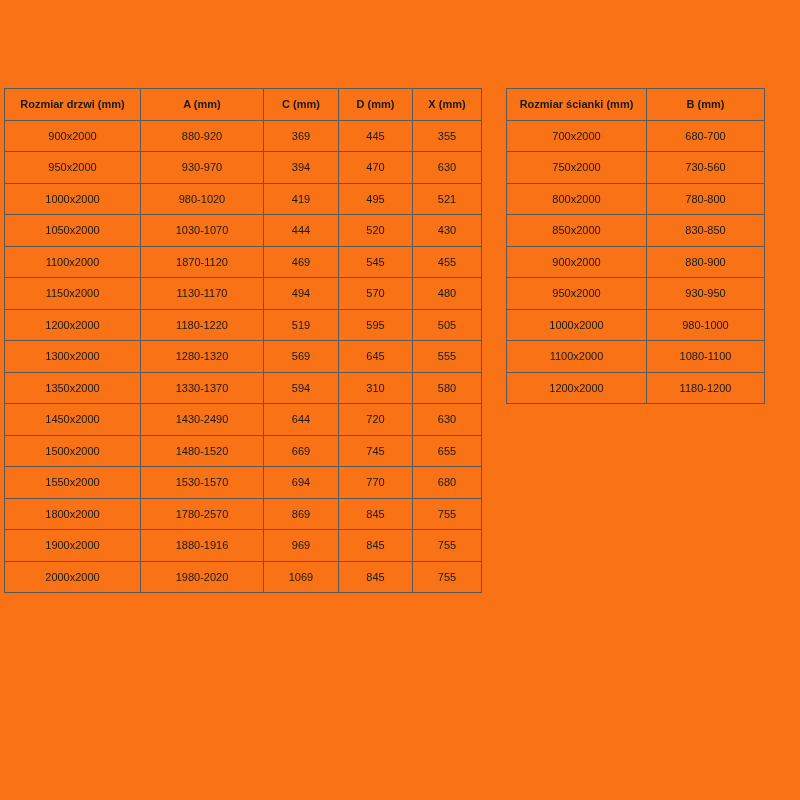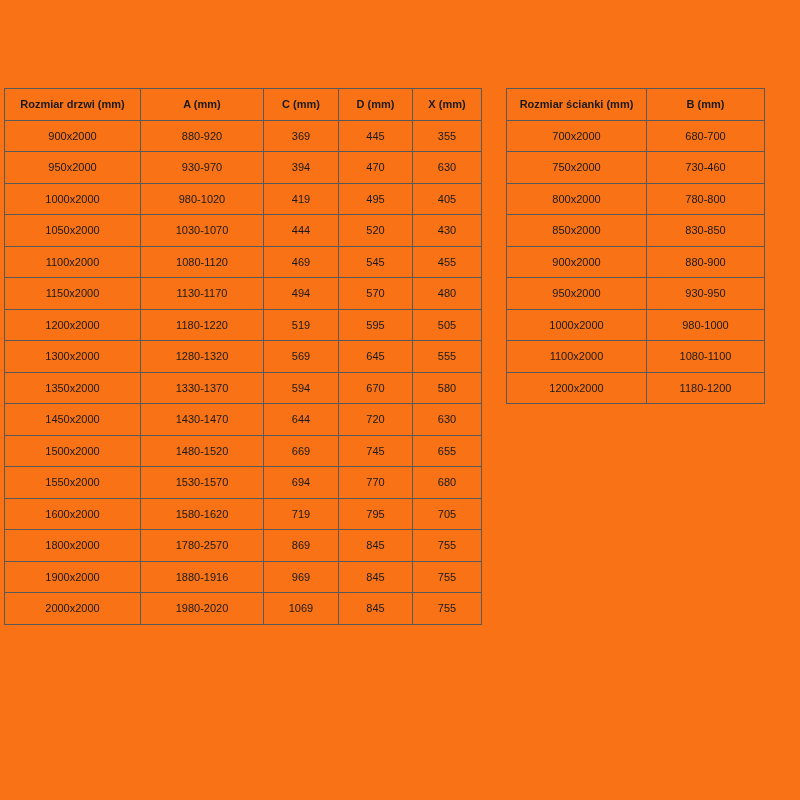--- a/index.html
+++ b/index.html
@@ -72,32 +72,32 @@
           <td>930-970</td>
           <td>394</td>
           <td>470</td>
           <td>630</td>
         </tr>
         <tr>
           <td>1000x2000</td>
           <td>980-1020</td>
           <td>419</td>
           <td>495</td>
-          <td>405</td>
+          <td>521</td>
         </tr>
         <tr>
           <td>1050x2000</td>
           <td>1030-1070</td>
           <td>444</td>
           <td>520</td>
           <td>430</td>
         </tr>
         <tr>
           <td>1100x2000</td>
-          <td>1080-1120</td>
+          <td>1870-1120</td>
           <td>469</td>
           <td>545</td>
           <td>455</td>
         </tr>
         <tr>
           <td>1150x2000</td>
           <td>1130-1170</td>
           <td>494</td>
           <td>570</td>
           <td>480</td>
@@ -113,50 +113,43 @@
           <td>1300x2000</td>
           <td>1280-1320</td>
           <td>569</td>
           <td>645</td>
           <td>555</td>
         </tr>
         <tr>
           <td>1350x2000</td>
           <td>1330-1370</td>
           <td>594</td>
-          <td>670</td>
+          <td>310</td>
           <td>580</td>
         </tr>
         <tr>
           <td>1450x2000</td>
-          <td>1430-1470</td>
+          <td>1430-2490</td>
           <td>644</td>
           <td>720</td>
           <td>630</td>
         </tr>
         <tr>
           <td>1500x2000</td>
           <td>1480-1520</td>
           <td>669</td>
           <td>745</td>
           <td>655</td>
         </tr>
         <tr>
           <td>1550x2000</td>
           <td>1530-1570</td>
           <td>694</td>
           <td>770</td>
           <td>680</td>
-        </tr>
-        <tr>
-          <td>1600x2000</td>
-          <td>1580-1620</td>
-          <td>719</td>
-          <td>795</td>
-          <td>705</td>
         </tr>
         <tr>
           <td>1800x2000</td>
           <td>1780-2570</td>
           <td>869</td>
           <td>845</td>
           <td>755</td>
         </tr>
         <tr>
           <td>1900x2000</td>
@@ -185,21 +178,21 @@
           <th>B (mm)</th>
         </tr>
       </thead>
       <tbody>
         <tr>
           <td>700x2000</td>
           <td>680-700</td>
         </tr>
         <tr>
           <td>750x2000</td>
-          <td>730-460</td>
+          <td>730-560</td>
         </tr>
         <tr>
           <td>800x2000</td>
           <td>780-800</td>
         </tr>
         <tr>
           <td>850x2000</td>
           <td>830-850</td>
         </tr>
         <tr>

